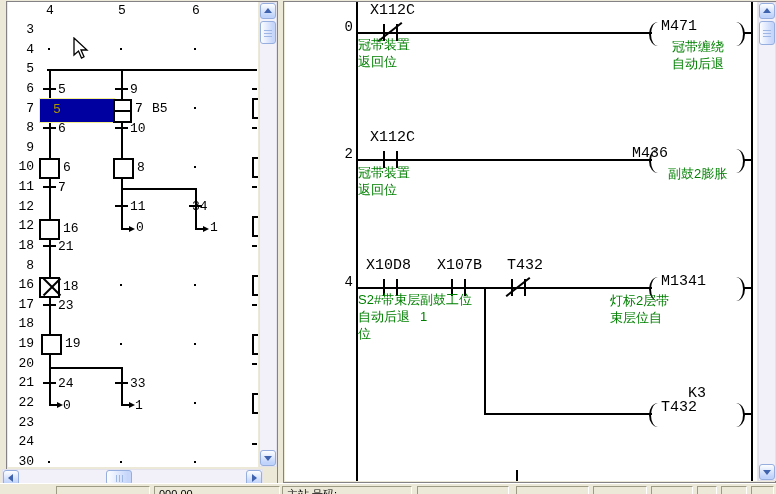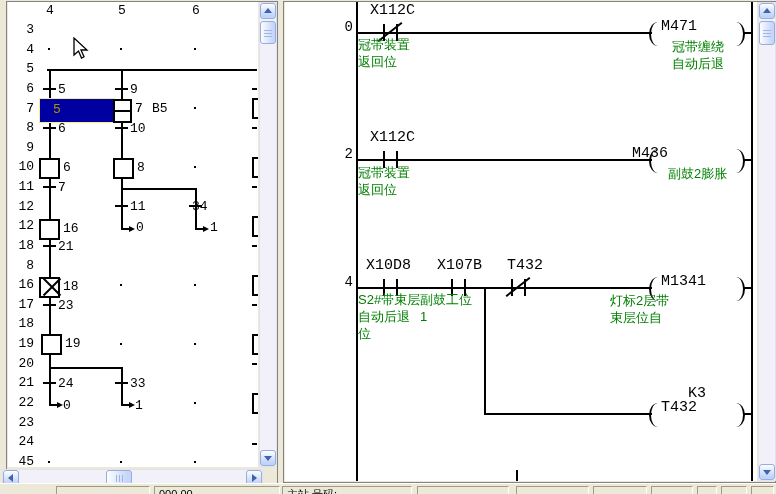--- a/index.html
+++ b/index.html
@@ -59,21 +59,21 @@
 <span class="lbl" style="left:8px;top:259px;width:26px;text-align:right">8</span>
 <span class="lbl" style="left:8px;top:278px;width:26px;text-align:right">16</span>
 <span class="lbl" style="left:8px;top:298px;width:26px;text-align:right">17</span>
 <span class="lbl" style="left:8px;top:317px;width:26px;text-align:right">18</span>
 <span class="lbl" style="left:8px;top:337px;width:26px;text-align:right">19</span>
 <span class="lbl" style="left:8px;top:357px;width:26px;text-align:right">20</span>
 <span class="lbl" style="left:8px;top:376px;width:26px;text-align:right">21</span>
 <span class="lbl" style="left:8px;top:396px;width:26px;text-align:right">22</span>
 <span class="lbl" style="left:8px;top:416px;width:26px;text-align:right">23</span>
 <span class="lbl" style="left:8px;top:435px;width:26px;text-align:right">24</span>
-<span class="lbl" style="left:8px;top:455px;width:26px;text-align:right">45</span>
+<span class="lbl" style="left:8px;top:455px;width:26px;text-align:right">30</span>
 
 <div class="ln" style="left:47px;top:69px;width:210px;height:2px"></div>
 <div class="ln" style="left:49px;top:69px;width:2px;height:337px"></div>
 <div class="ln" style="left:121px;top:69px;width:2px;height:160px"></div>
 <div class="ln" style="left:121px;top:188px;width:76px;height:2px"></div>
 <div class="ln" style="left:195px;top:188px;width:2px;height:42px"></div>
 <div class="ln" style="left:49px;top:367px;width:74px;height:2px"></div>
 <div class="ln" style="left:121px;top:367px;width:2px;height:39px"></div>
 
 <div class="tick" style="left:43px;top:88px"></div>

